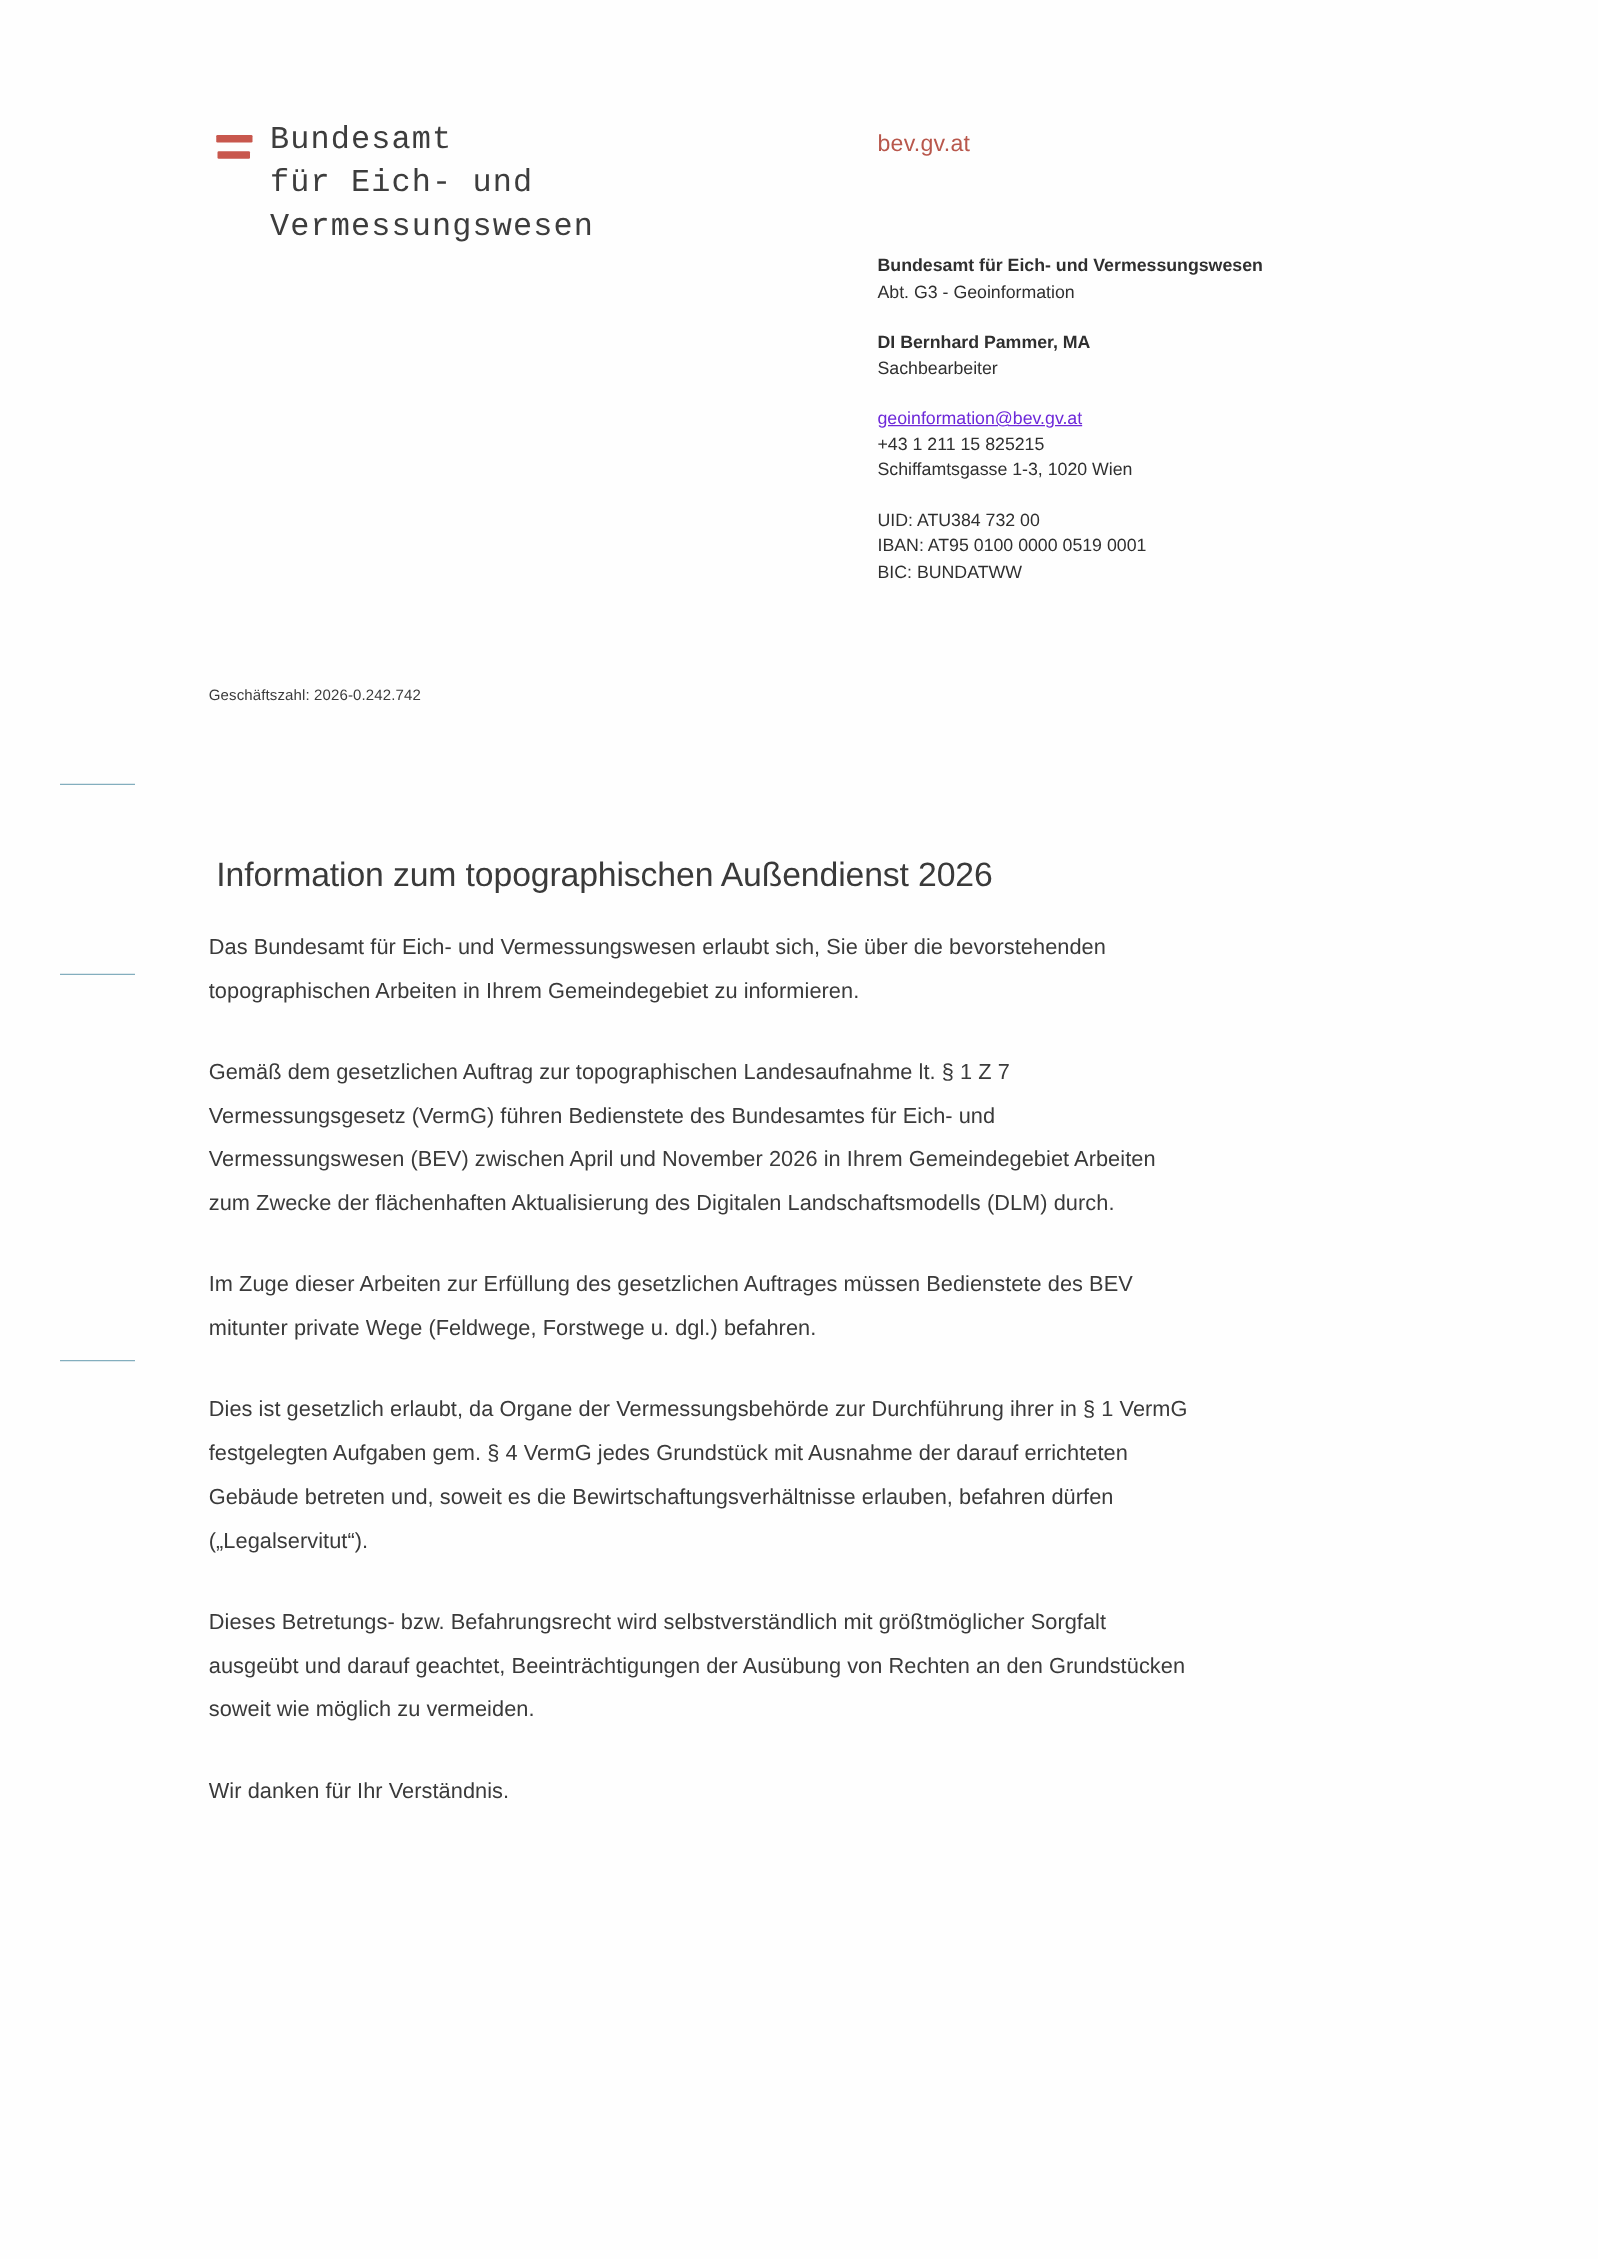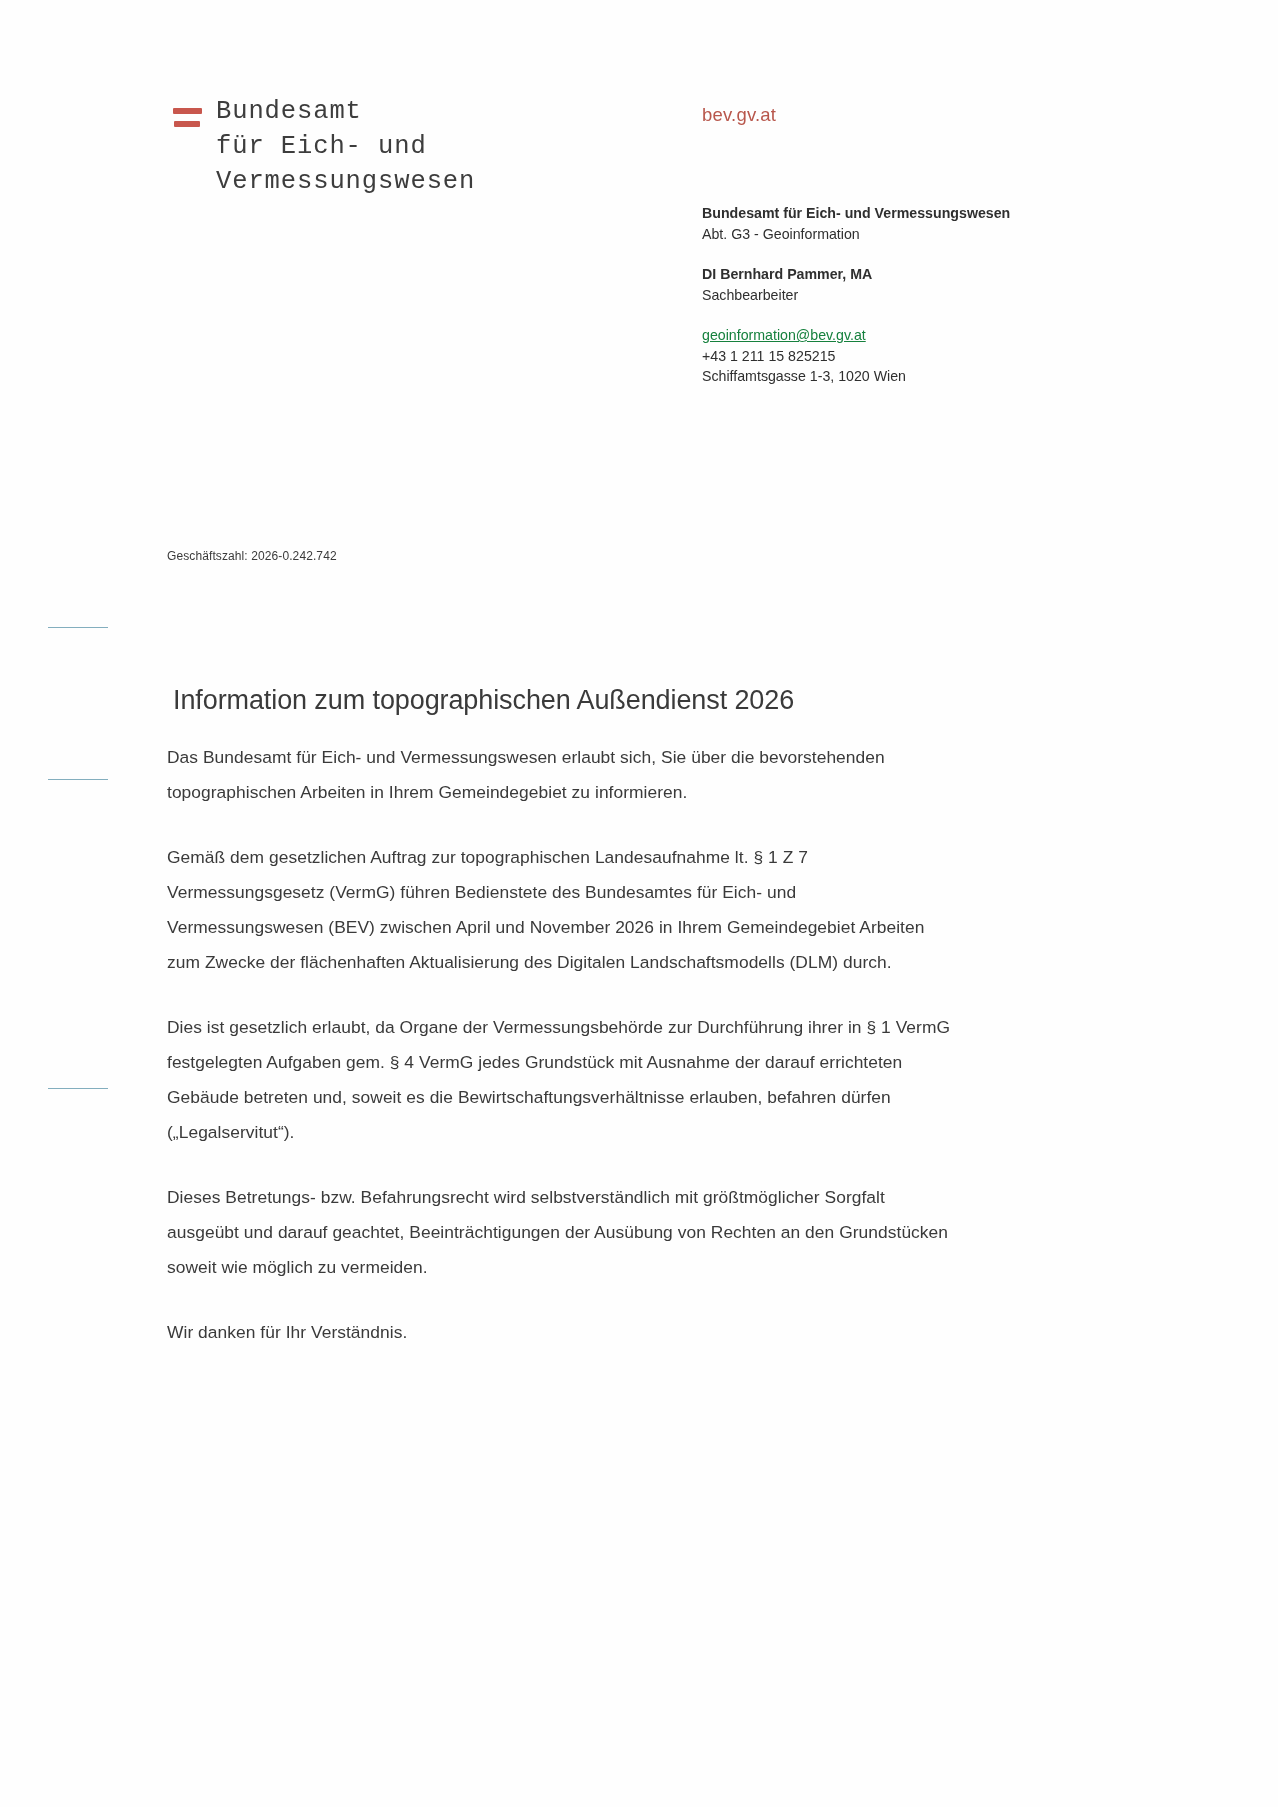--- a/index.html
+++ b/index.html
@@ -87,21 +87,21 @@
     top: 203px;
     width: 330px;
     font-size: 14.2px;
     line-height: 20.5px;
     color: #2f2f2f;
   }
   .contact .group { margin-bottom: 20px; }
   .contact .group:last-child { margin-bottom: 0; }
   .contact .strong { font-weight: 700; }
   .contact .link {
-    color: #15803d;
+    color: #6d28d9;
   }
   .contact div { white-space: nowrap; }
 
   
   .gz {
     position: absolute;
     left: 167px;
     top: 549px;
     font-size: 12px;
     color: #3a3a3a;
@@ -159,27 +159,33 @@
     </div>
     <div class="group">
       <div class="strong">DI Bernhard Pammer, MA</div>
       <div>Sachbearbeiter</div>
     </div>
     <div class="group">
       <div><a class="link" href="#">geoinformation@bev.gv.at</a></div>
       <div>+43 1 211 15 825215</div>
       <div>Schiffamtsgasse 1-3, 1020 Wien</div>
     </div>
+    <div class="group">
+      <div>UID: ATU384 732 00</div>
+      <div>IBAN: AT95 0100 0000 0519 0001</div>
+      <div>BIC: BUNDATWW</div>
+    </div>
   </div>
 
   <div class="gz">Geschäftszahl: 2026-0.242.742</div>
 
   <h1 class="letter-title">Information zum topographischen Außendienst 2026</h1>
 
   <div class="body-copy">
     <p>Das Bundesamt für Eich- und Vermessungswesen erlaubt sich, Sie über die bevorstehenden topographischen Arbeiten in Ihrem Gemeindegebiet zu informieren.</p>
     <p>Gemäß dem gesetzlichen Auftrag zur topographischen Landesaufnahme lt. § 1 Z 7 Vermessungsgesetz (VermG) führen Bedienstete des Bundesamtes für Eich- und Vermessungswesen (BEV) zwischen April und November 2026 in Ihrem Gemeindegebiet Arbeiten zum Zwecke der flächenhaften Aktualisierung des Digitalen Landschaftsmodells (DLM) durch.</p>
+    <p>Im Zuge dieser Arbeiten zur Erfüllung des gesetzlichen Auftrages müssen Bedienstete des BEV mitunter private Wege (Feldwege, Forstwege u. dgl.) befahren.</p>
     <p>Dies ist gesetzlich erlaubt, da Organe der Vermessungsbehörde zur Durchführung ihrer in § 1 VermG festgelegten Aufgaben gem. § 4 VermG jedes Grundstück mit Ausnahme der darauf errichteten Gebäude betreten und, soweit es die Bewirtschaftungsverhältnisse erlauben, befahren dürfen („Legalservitut“).</p>
     <p>Dieses Betretungs- bzw. Befahrungsrecht wird selbstverständlich mit größtmöglicher Sorgfalt ausgeübt und darauf geachtet, Beeinträchtigungen der Ausübung von Rechten an den Grundstücken soweit wie möglich zu vermeiden.</p>
     <p>Wir danken für Ihr Verständnis.</p>
   </div>
 
 </div>
 
 </body></html>

